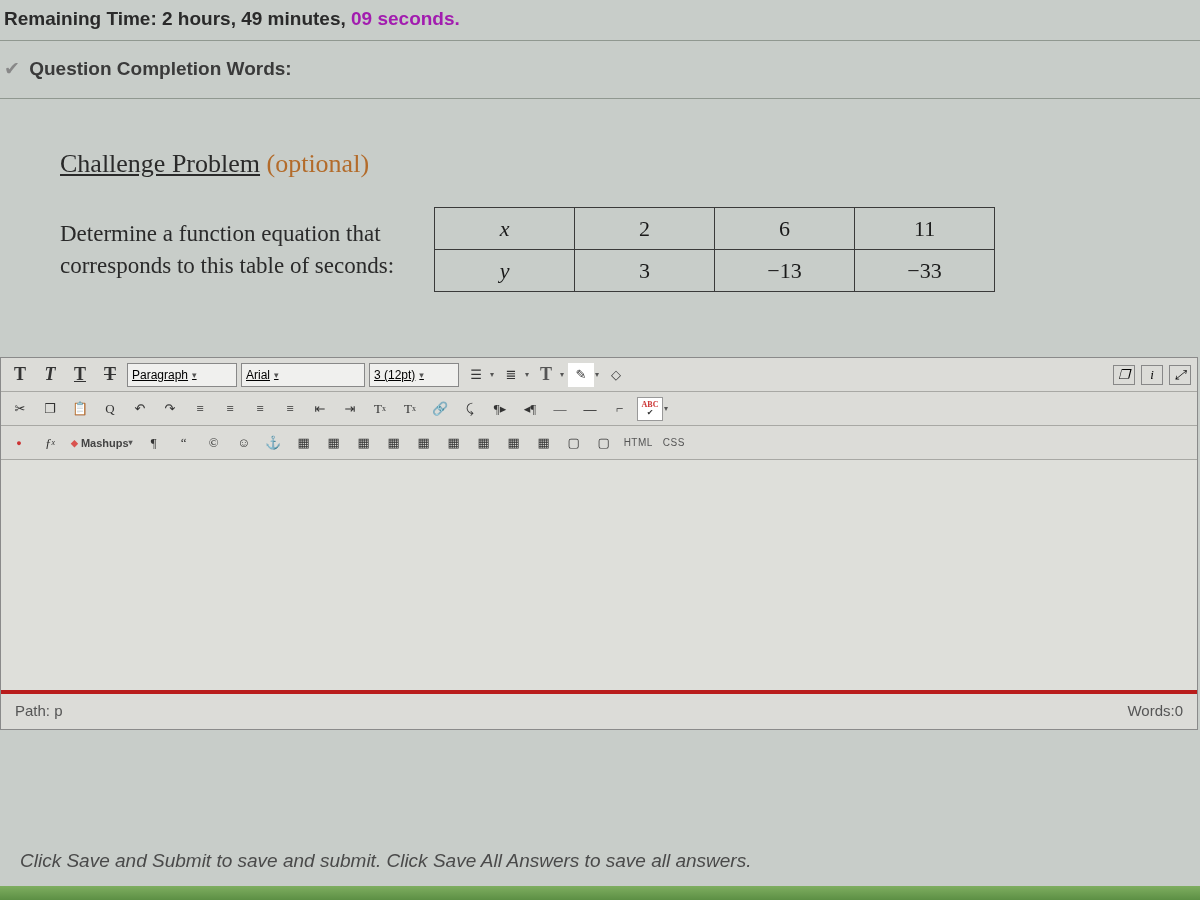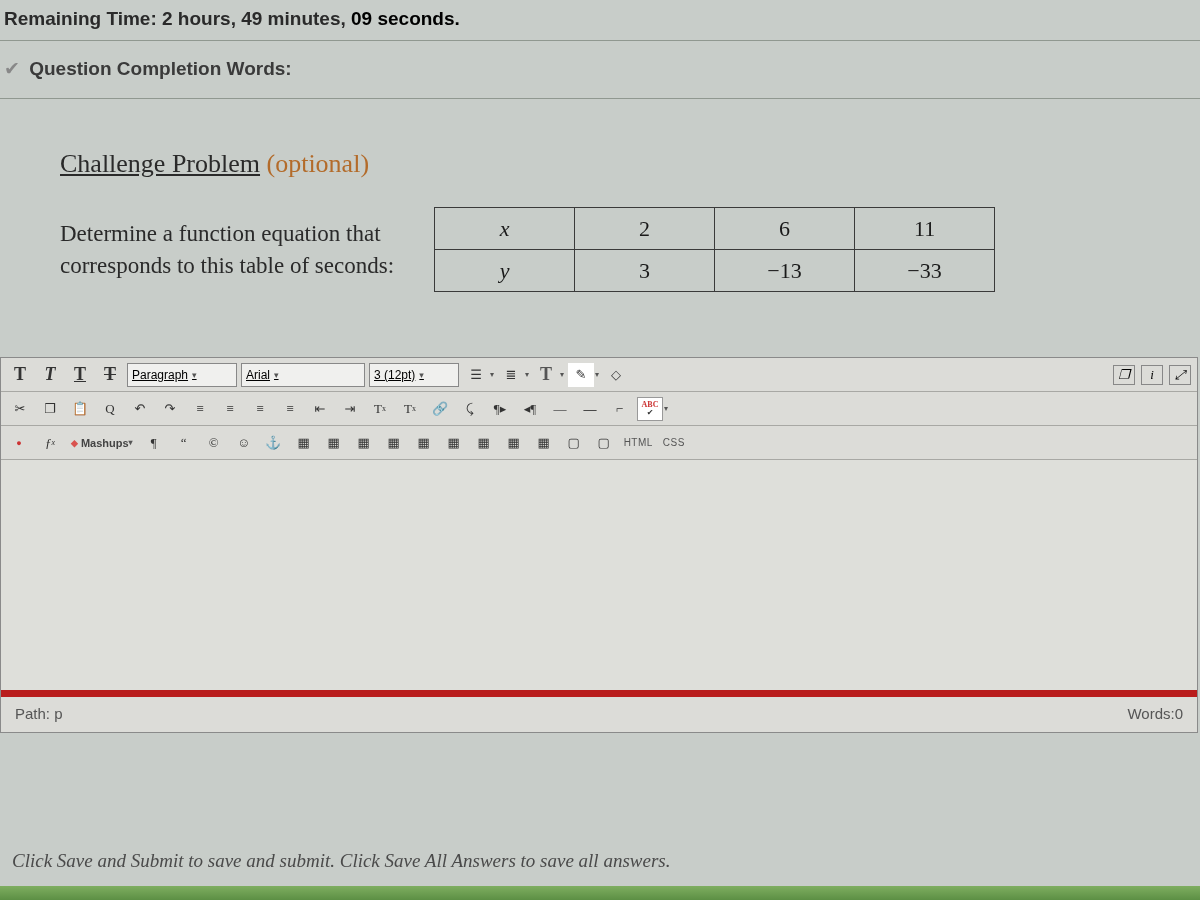--- a/index.html
+++ b/index.html
@@ -10,21 +10,21 @@
     height: 900px;
     overflow: hidden;
     position: relative;
   }
   .top-bar {
     padding: 8px 4px 10px 4px;
     font-size: 19px;
     font-weight: bold;
     color: #2a2a2a;
   }
-  .top-bar .sec { color: #000000; }
+  .top-bar .sec { color: #a21caf; }
   .status-row {
     border-top: 1px solid #909890;
     border-bottom: 1px solid #909890;
     padding: 16px 4px 18px 4px;
     font-size: 19px;
     font-weight: bold;
     color: #3a3a3a;
   }
   .question-area {
     padding: 50px 60px 30px 60px;
@@ -126,27 +126,27 @@
     background: #dedfda;
     height: 230px;
   }
   .editor-footer {
     display: flex;
     justify-content: space-between;
     align-items: center;
     padding: 8px 14px 10px 14px;
     font-size: 15px;
     color: #555;
-    border-top: 7px solid #b91c1c;
+    border-top: 4px solid #b91c1c;
   }
   .save-hint {
     position: absolute;
     bottom: 28px;
-    left: 12px;
-    font-family: Liberation Serif, serif;
+    left: 20px;
+    font-family: Liberation Sans, sans-serif;
     font-style: italic;
     font-size: 19px;
     color: #4a4a4a;
   }
   .greenbar {
     position: absolute;
     left: 0; right: 0; bottom: 0;
     height: 14px;
     background: linear-gradient(#7fae60,#5c8f44);
   }

